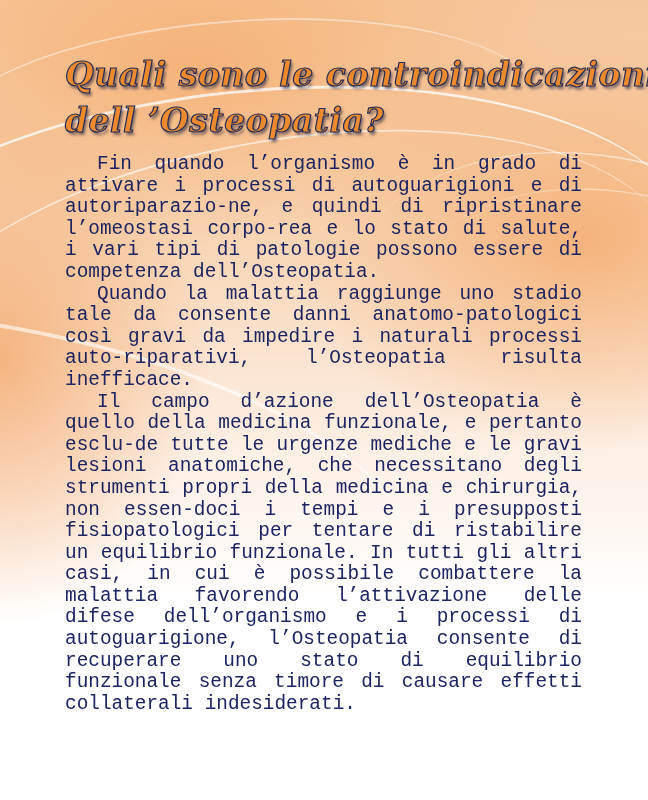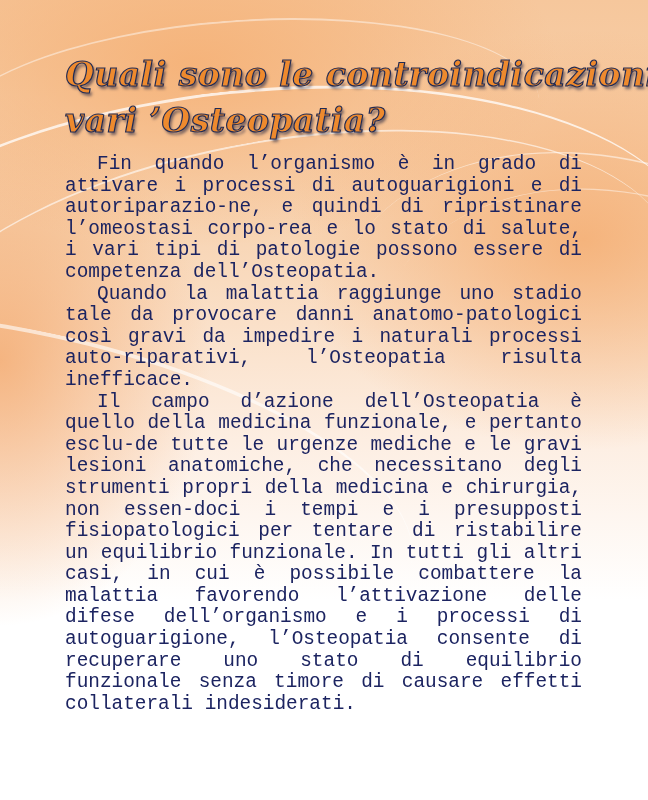--- a/index.html
+++ b/index.html
@@ -59,20 +59,20 @@
   <div class="swirl s2"></div>
   <div class="swirl s3"></div>
   <div class="swirl s4"></div>
   <div class="swirl s5"></div>
   <div class="swirl s6"></div>
 </div>
 
 <div class="page">
   <h1 class="title">
     <span>Quali sono le controindicazioni</span><br>
-    <span>vari ’Osteopatia?</span>
+    <span>dell ’Osteopatia?</span>
   </h1>
   <div class="body">
     <p>Fin quando l’organismo è in grado di attivare i processi di autoguarigioni e di autoriparazio-ne, e quindi di ripristinare l’omeostasi corpo-rea e lo stato di salute, i vari tipi di patologie possono essere di competenza dell’Osteopatia.</p>
-    <p>Quando la malattia raggiunge uno stadio tale da provocare danni anatomo-patologici così gravi da impedire i naturali processi auto-riparativi, l’Osteopatia risulta inefficace.</p>
+    <p>Quando la malattia raggiunge uno stadio tale da consente danni anatomo-patologici così gravi da impedire i naturali processi auto-riparativi, l’Osteopatia risulta inefficace.</p>
     <p>Il campo d’azione dell’Osteopatia è quello della medicina funzionale, e pertanto esclu-de tutte le urgenze mediche e le gravi lesioni anatomiche, che necessitano degli strumenti propri della medicina e chirurgia, non essen-doci i tempi e i presupposti fisiopatologici per tentare di ristabilire un equilibrio funzionale. In tutti gli altri casi, in cui è possibile combattere la malattia favorendo l’attivazione delle difese dell’organismo e i processi di autoguarigione, l’Osteopatia consente di recuperare uno stato di equilibrio funzionale senza timore di causare effetti collaterali indesiderati.</p>
   </div>
 </div>
 
 </body></html>

